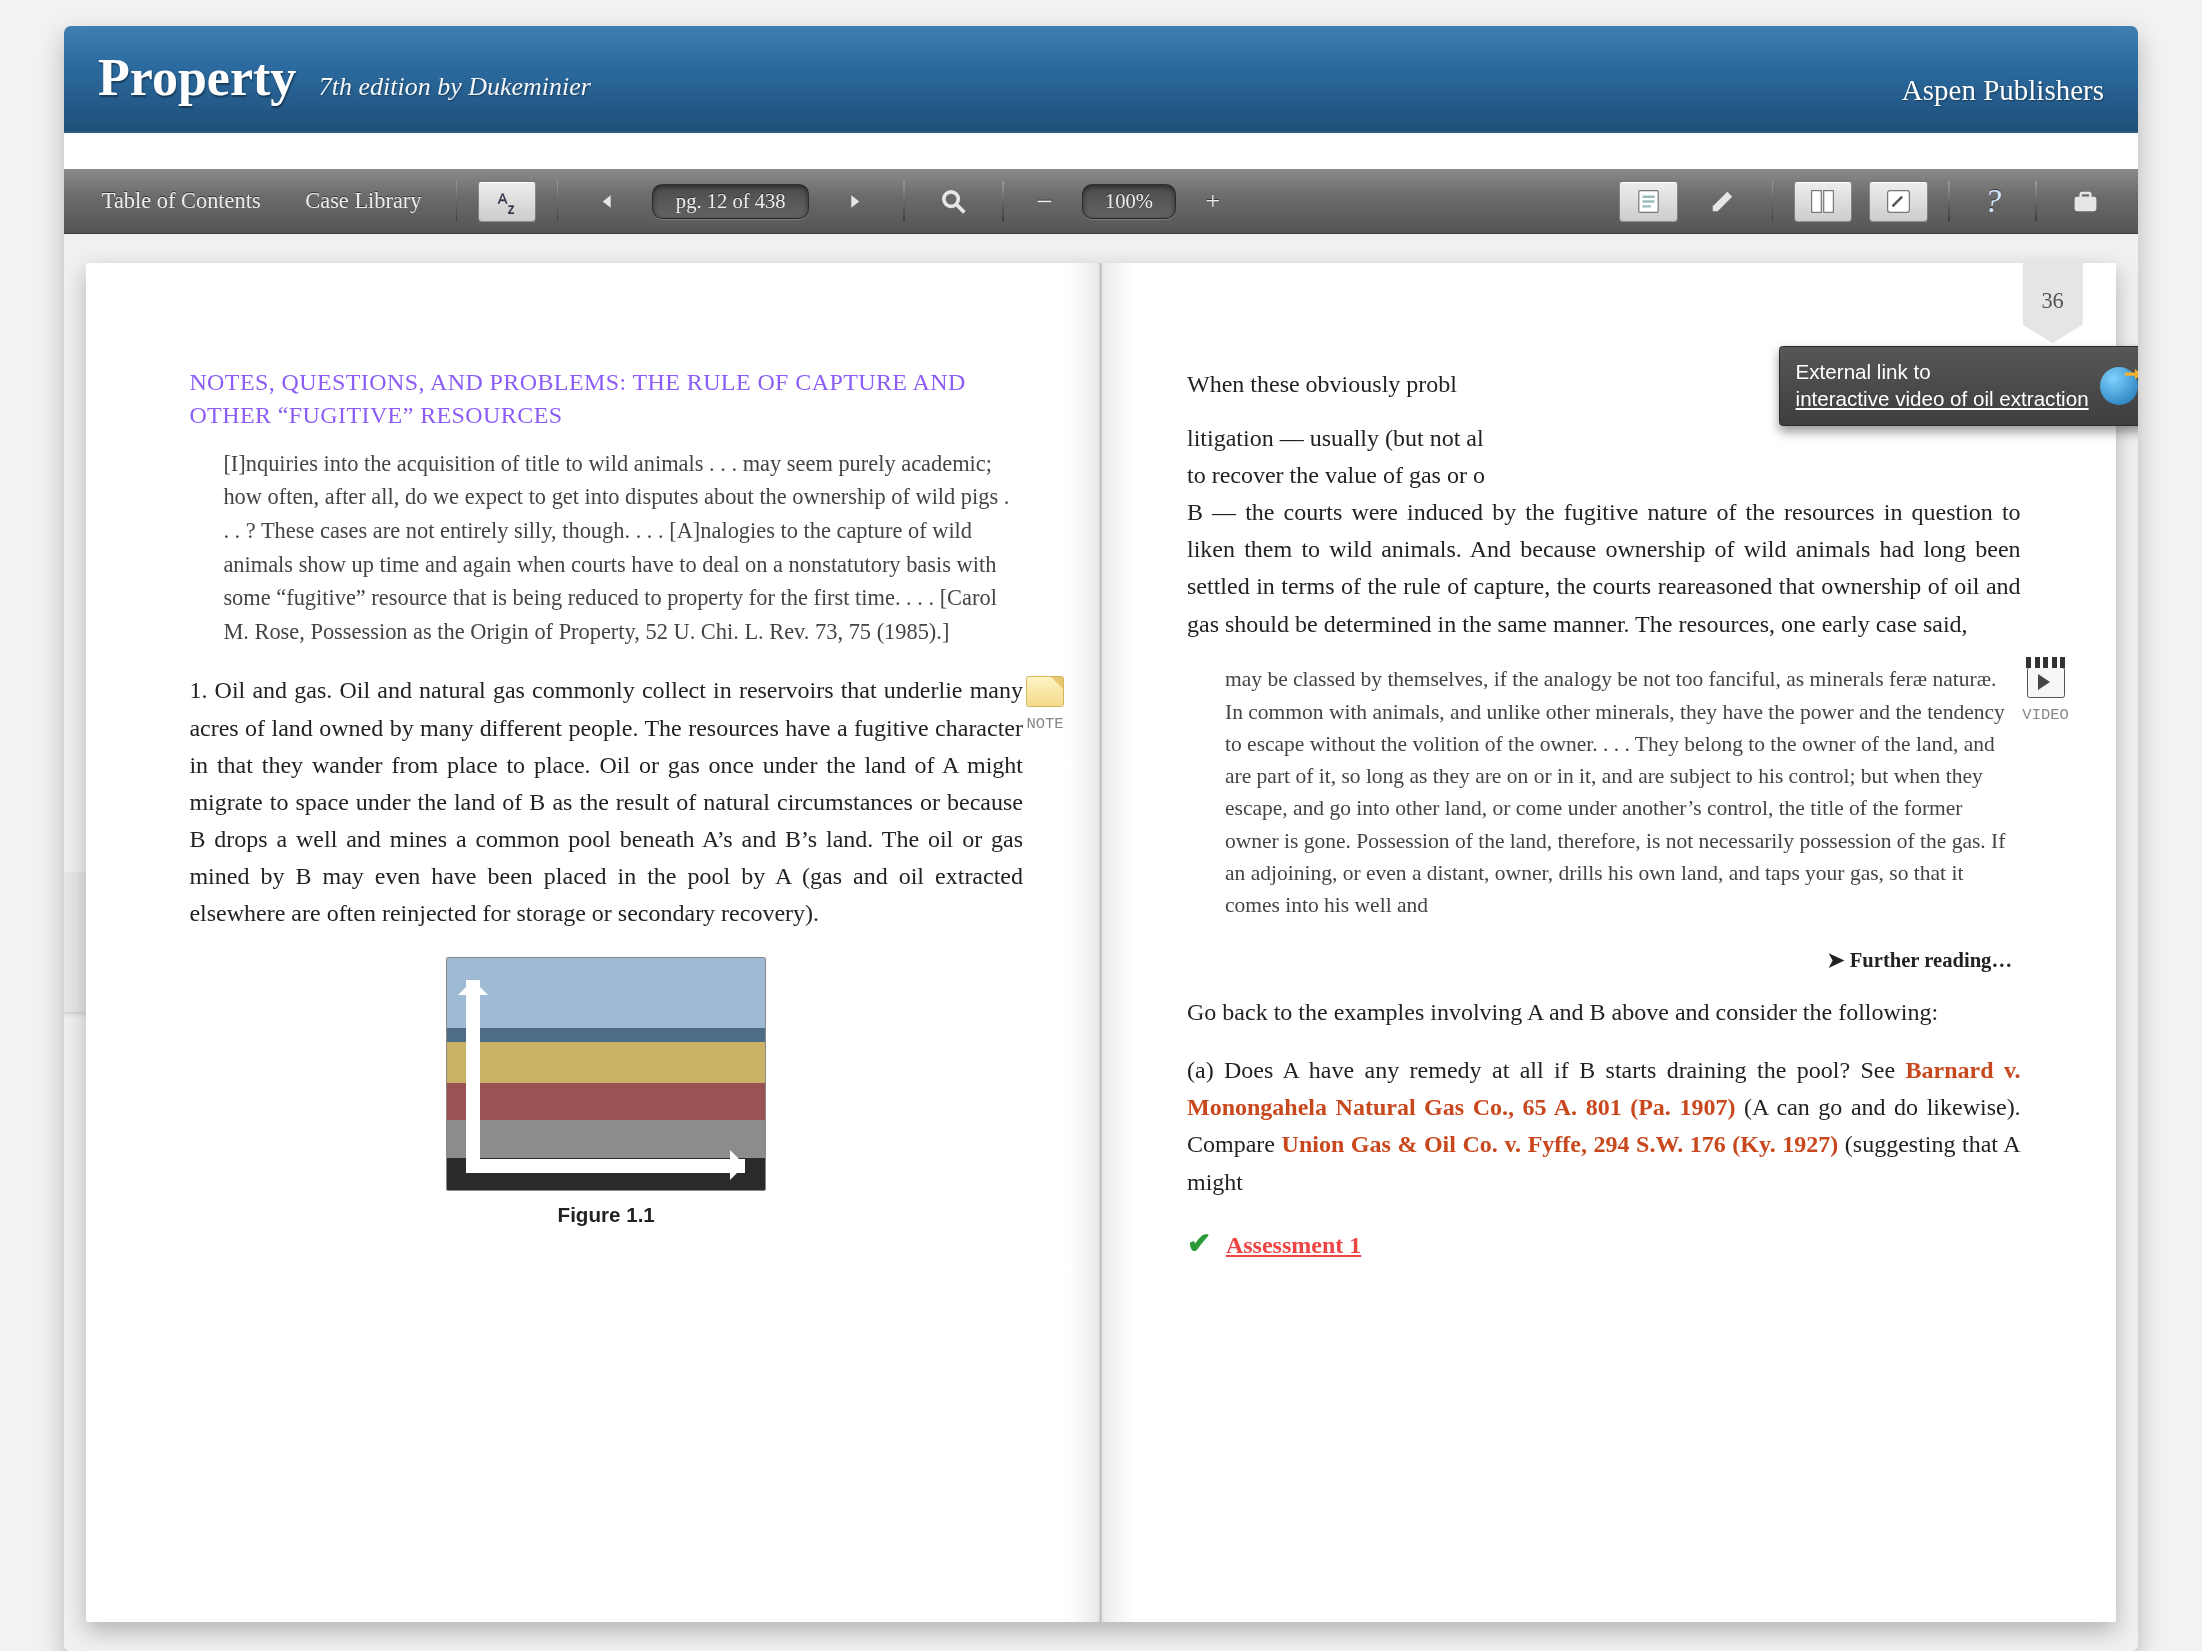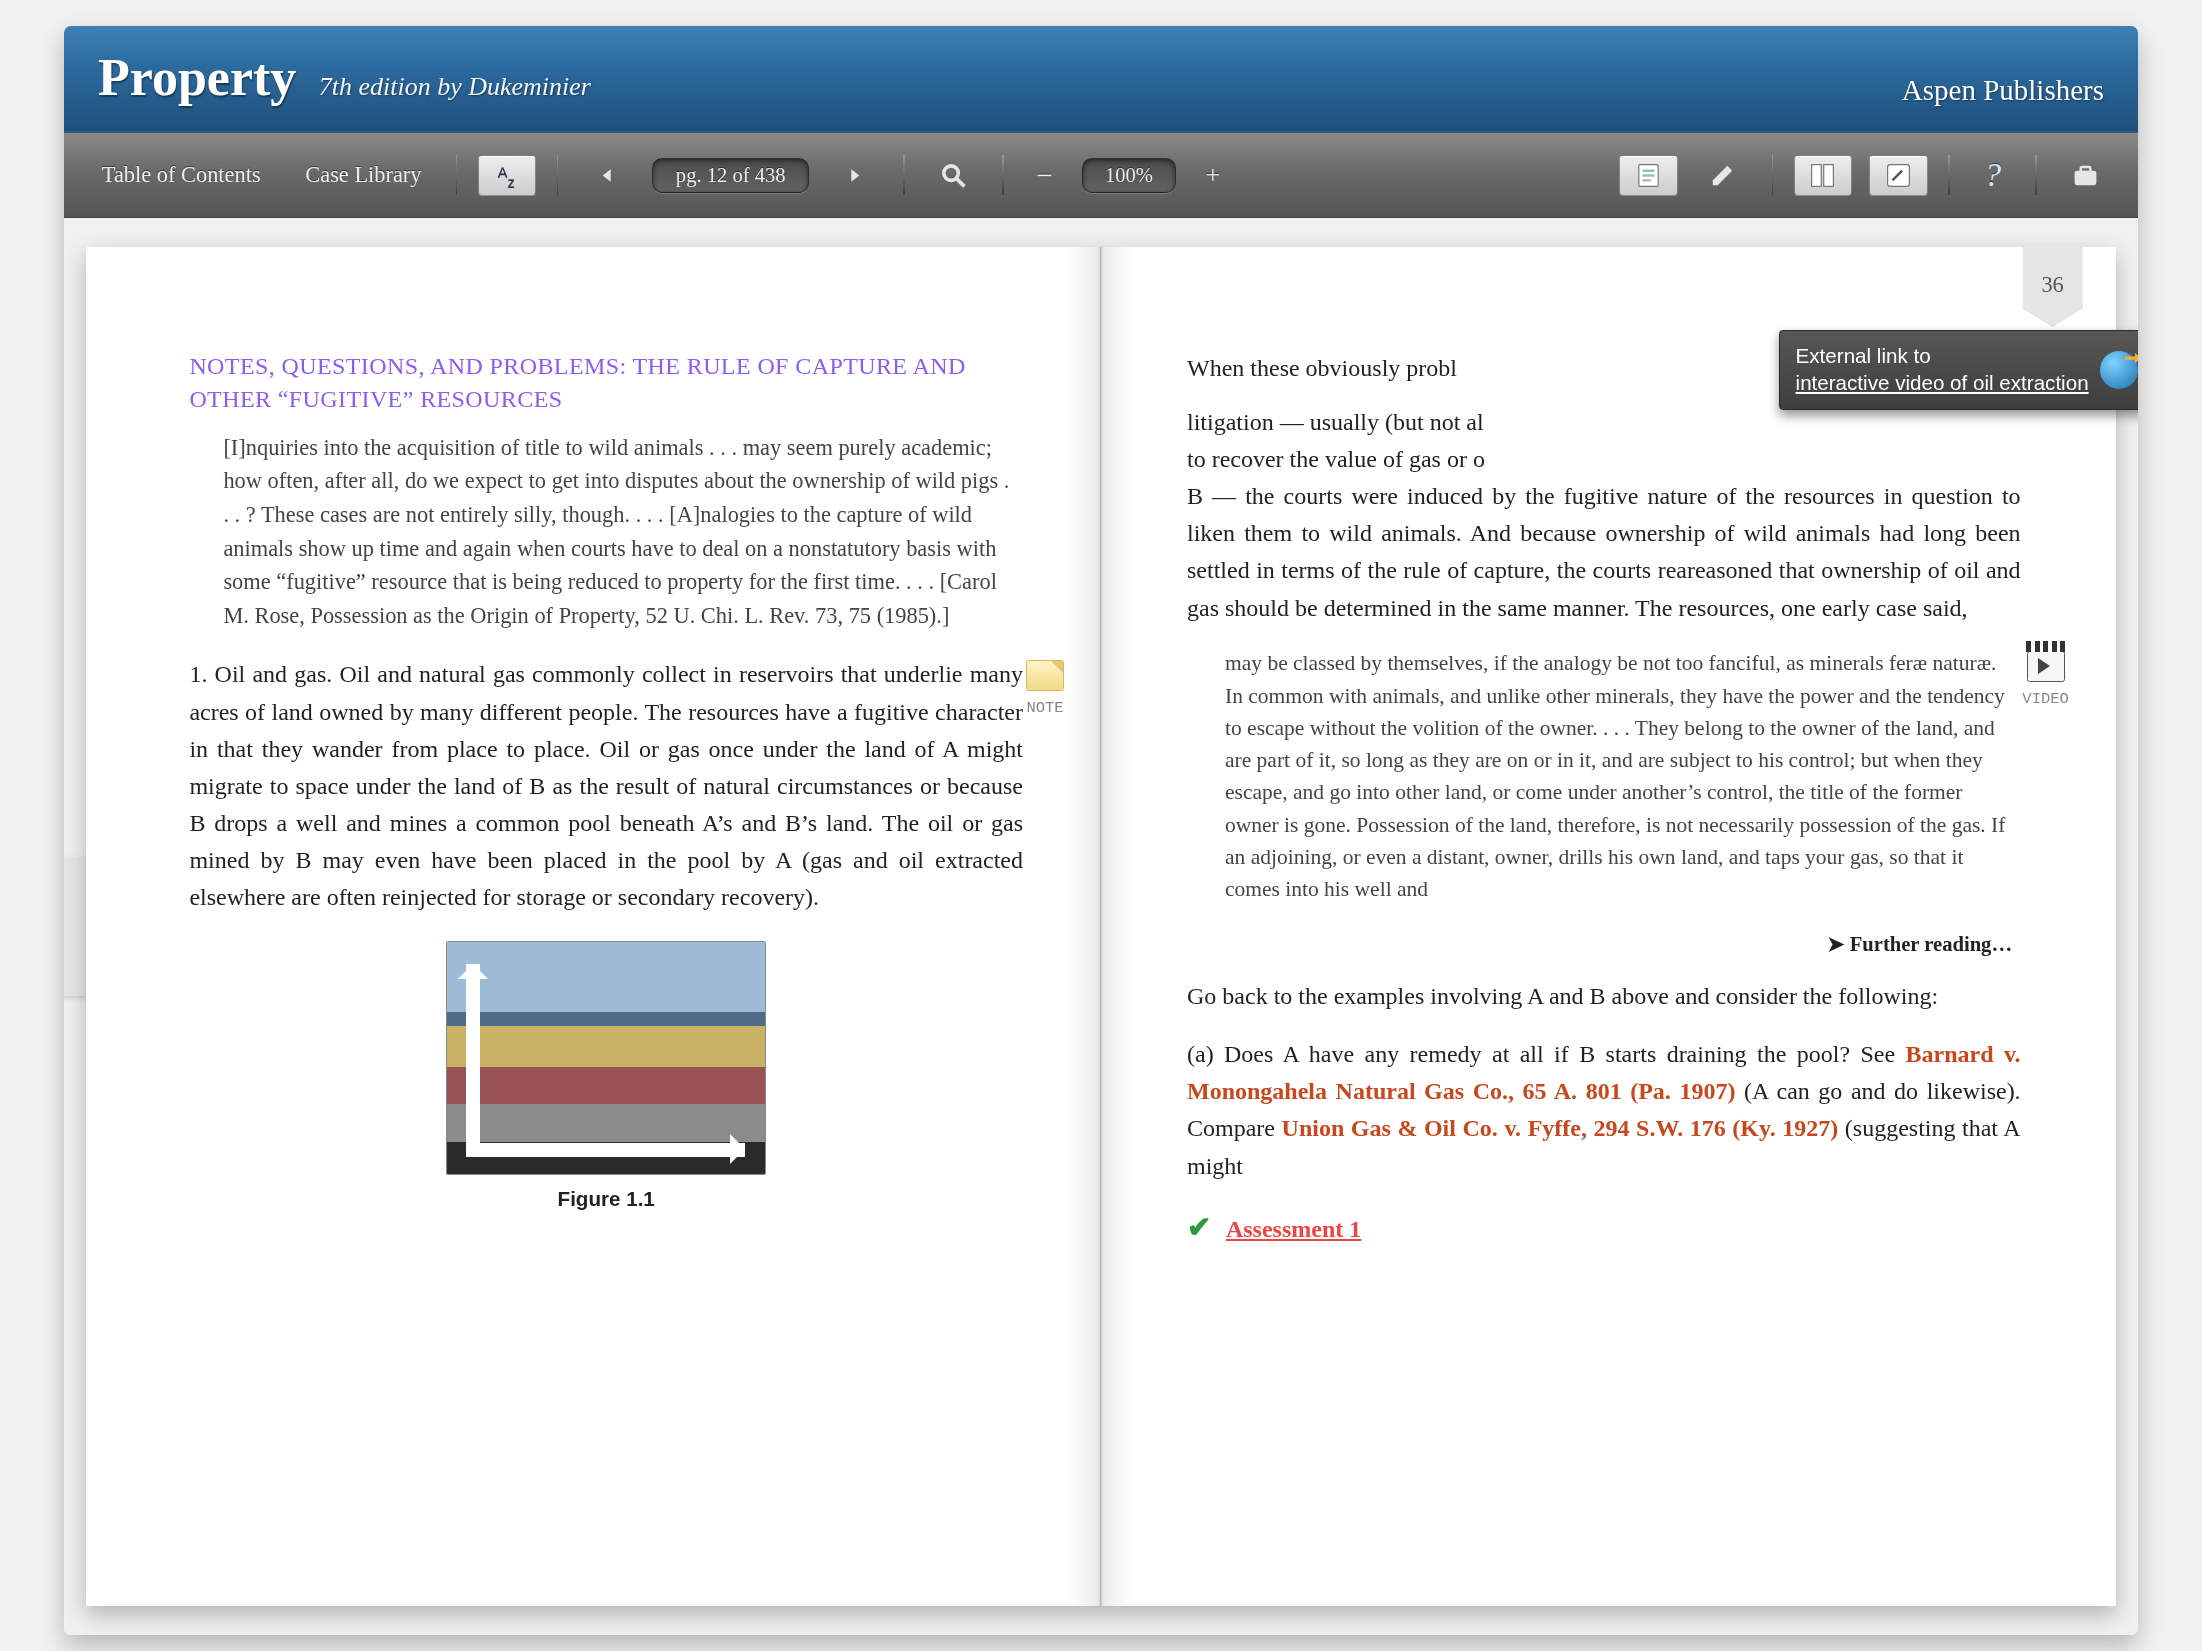--- a/index.html
+++ b/index.html
@@ -27,23 +27,24 @@
     font-family:Georgia,serif;
   }
   .title-left{display:flex;align-items:baseline;gap:22.4px;}
   .book-title{font-size:52px;font-weight:600;text-shadow:0.9px 1.7px 1.7px rgba(0,0,0,.4);}
   .book-sub{font-size:26px;font-style:italic;opacity:.95;text-shadow:0.9px 0.9px 1.7px rgba(0,0,0,.4);}
   .publisher{font-size:29px;font-weight:400;text-shadow:0.9px 0.9px 1.7px rgba(0,0,0,.4);}
 
   
   .toolbar{
     background:linear-gradient(to bottom,#8a8a8a 0%, #6a6a6a 45%, #555 100%);
-    color:#eee;height:64px;display:flex;align-items:center;padding:10px 24px;
+    color:#eee;height:64px;display:flex;align-items:center;padding:0 24px;
     font-family:Georgia,serif;font-size:22.4px;border-bottom:1.7px solid #3c3c3c;gap:17px;
     text-shadow:0 -0.9px 0 rgba(0,0,0,.5);
+    margin-top:36px;
   }
   .tbtn{cursor:pointer;padding:5.2px 13.8px;border-radius:3.4px;display:inline-flex;align-items:center;gap:8.6px;}
   .sep{width:1.7px;height:40px;background:linear-gradient(to bottom,rgba(255,255,255,.25),rgba(0,0,0,.35));margin:0 3.4px;}
   .well{
     background:linear-gradient(to bottom,#4c4c4c,#636363);
     border:0.9px solid rgba(0,0,0,.5);box-shadow:inset 0 1.7px 5.2px rgba(0,0,0,.5),0 0.9px 0 rgba(255,255,255,.2);
     padding:5.2px 22.4px;border-radius:10px;font-size:20.6px;
   }
   .spacer{flex:1;}
   .icon{display:inline-flex;width:29px;height:29px;align-items:center;justify-content:center;}

